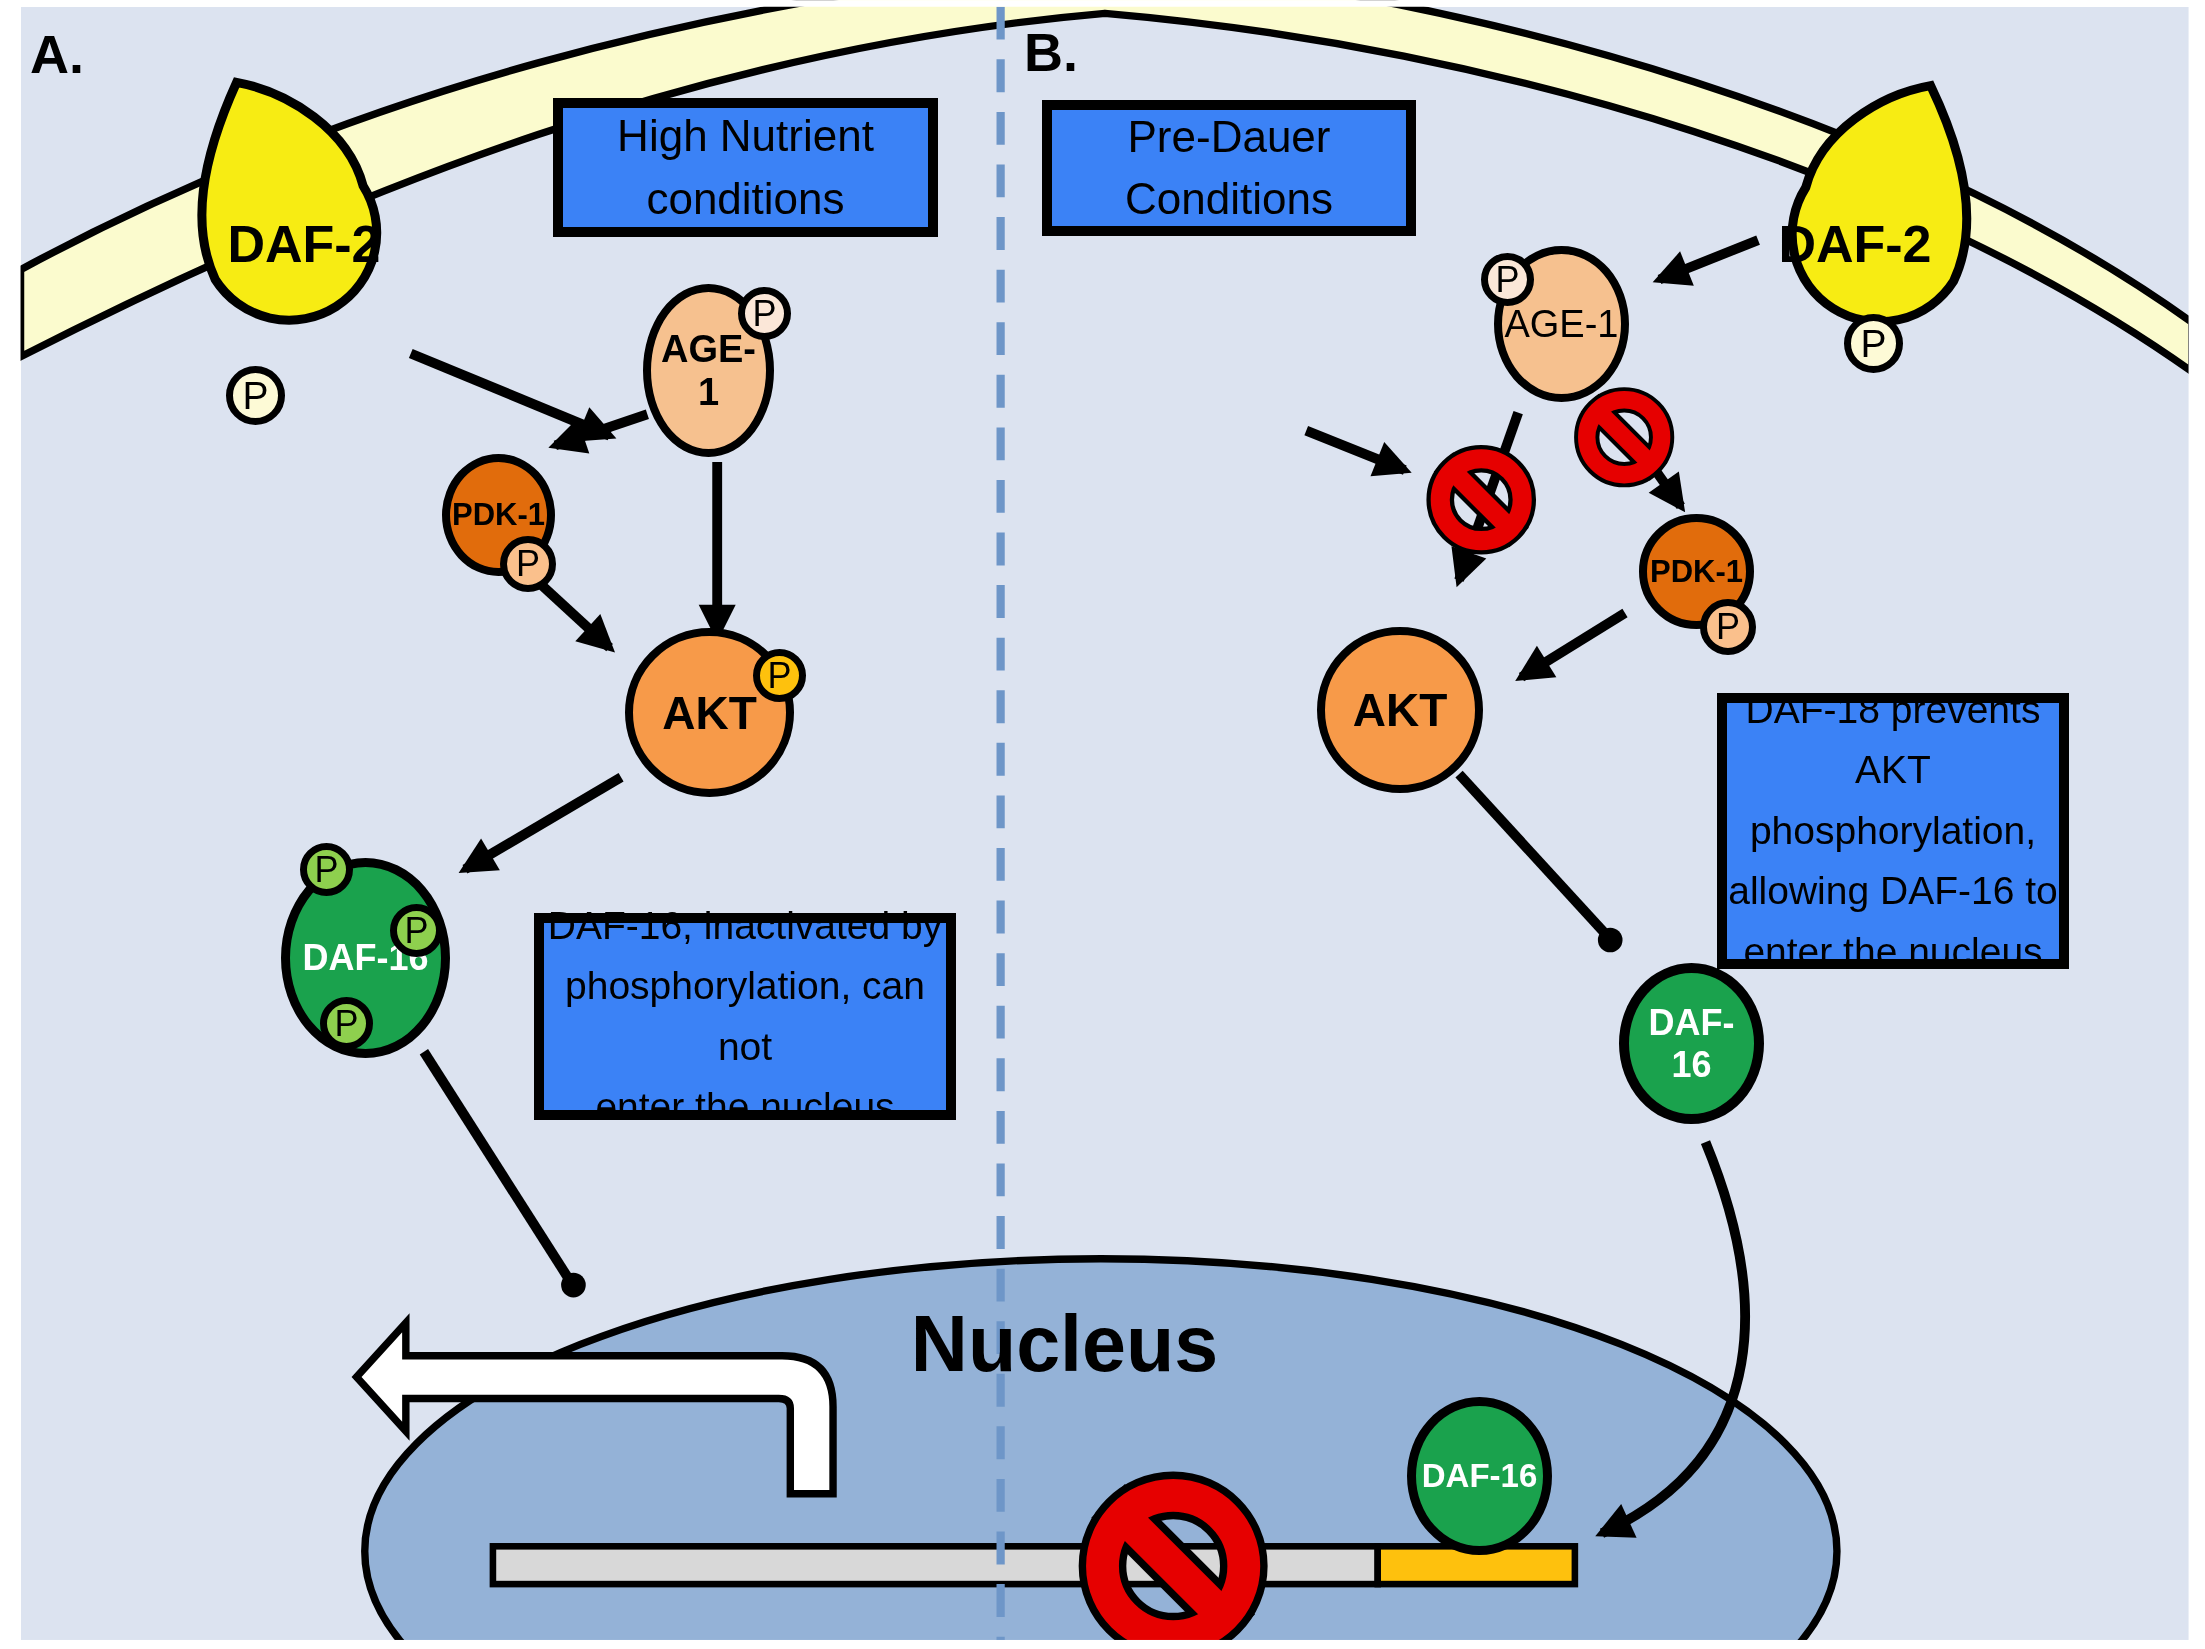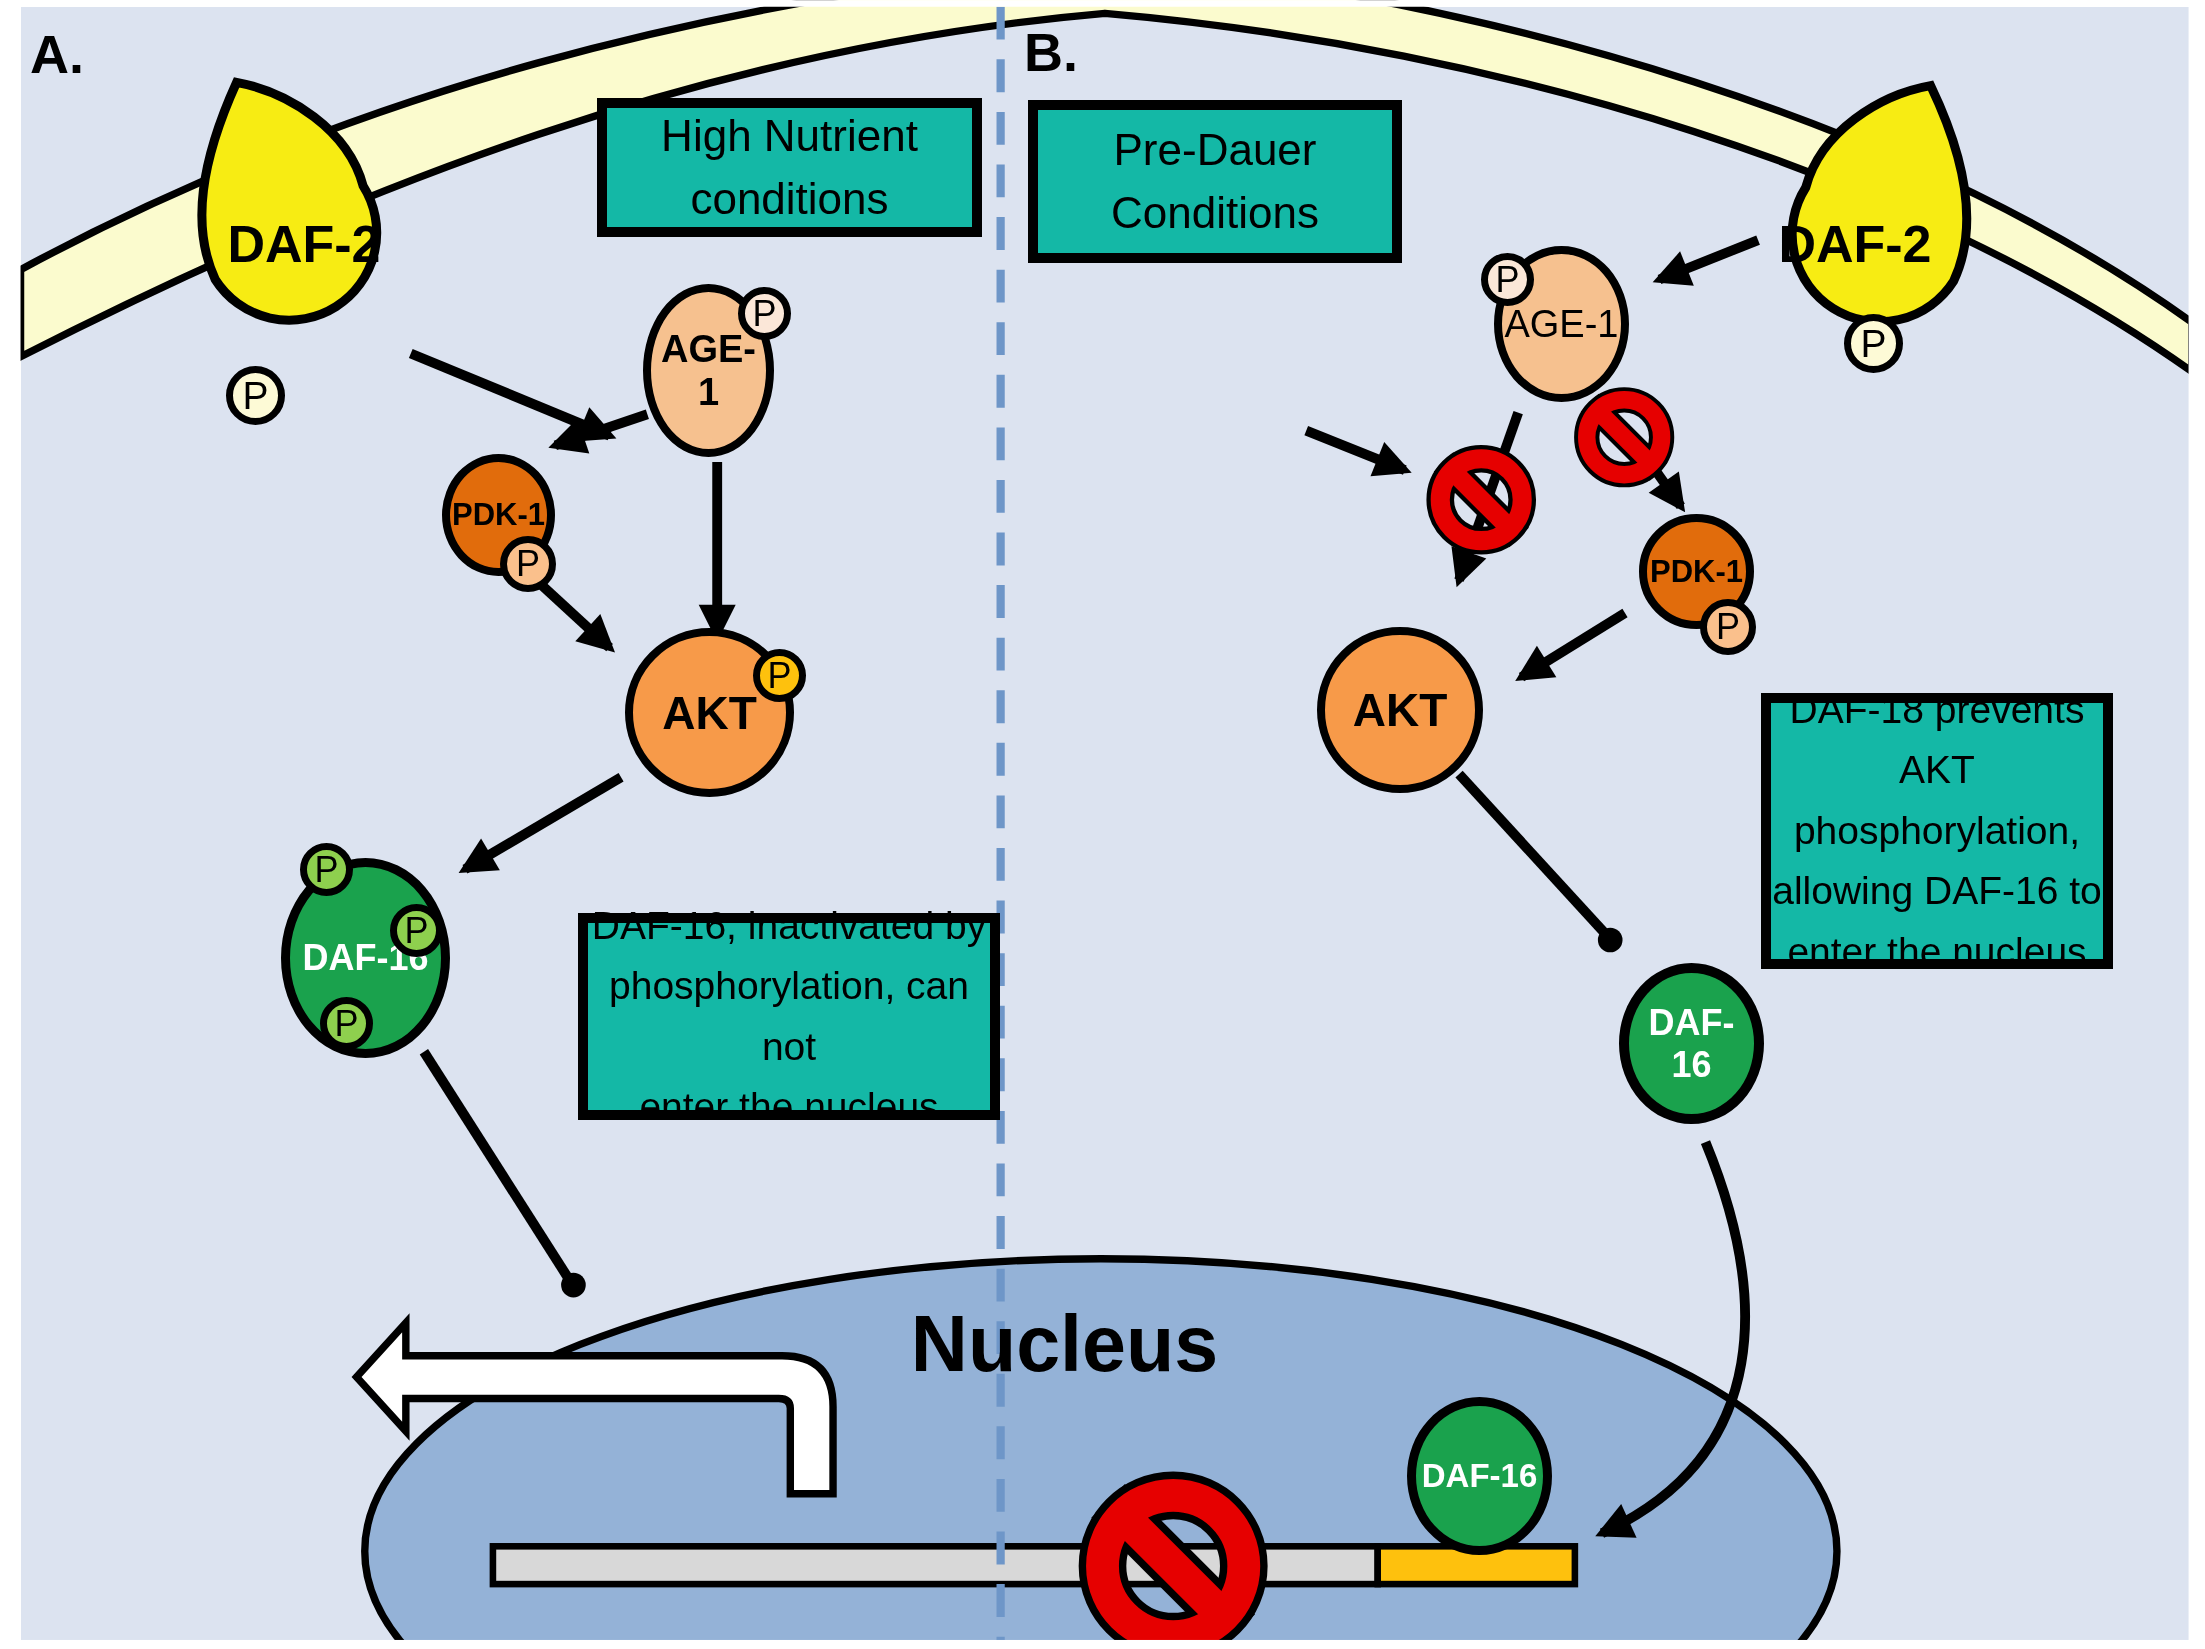--- a/index.html
+++ b/index.html
@@ -6,22 +6,22 @@
   #page{position:relative;width:2205px;height:1650px;background:#fff;overflow:hidden;
         font-family:"Liberation Sans",sans-serif;}
   #bg{position:absolute;left:20.5px;top:6.6px;width:2168px;height:1633px;background:var(--c-bg);}
   svg#art{position:absolute;left:0;top:0;z-index:2;}
   .lbl{position:absolute;z-index:4;display:flex;align-items:center;justify-content:center;
        text-align:center;color:#000;white-space:pre-line;}
   .node{position:absolute;z-index:3;box-sizing:border-box;border:8.2px solid #000;border-radius:50%;
         display:flex;align-items:center;justify-content:center;text-align:center;}
   .p-badge{position:absolute;z-index:5;box-sizing:border-box;border:7.4px solid #000;border-radius:50%;
         display:flex;align-items:center;justify-content:center;font-size:36px;font-weight:400;}
-  .txtbox{position:absolute;z-index:4;box-sizing:border-box;background:#14b8a6;border:10px solid #000;
-        display:flex;align-items:center;justify-content:center;text-align:center;white-space:pre-line;margin-left:44px;}
+  .txtbox{position:absolute;z-index:4;box-sizing:border-box;background:#3b82f6;border:10px solid #000;
+        display:flex;align-items:center;justify-content:center;text-align:center;white-space:pre-line;}
   .panel-label{font-size:54px;font-weight:700;}
   .cond{font-size:44px;line-height:1.42;}
   .caption{font-size:39px;line-height:1.55;}
   .nm-daf2{font-size:52px;font-weight:700;}
   .nm-age1a{font-size:38px;font-weight:700;}
   .nm-age1b{font-size:38px;font-weight:400;}
   .nm-pdk1{font-size:31px;font-weight:700;}
   .nm-akt{font-size:46px;font-weight:700;text-align:right;}
   .nm-daf16{font-size:36px;font-weight:700;color:#fff;}
   .nm-daf16n{font-size:33px;font-weight:700;color:#fff;}
@@ -99,21 +99,21 @@
     <rect x="0" y="1996" width="2684" height="12" fill="#fff"></rect>
     <rect x="0" y="0" width="25" height="2008" fill="#fff"></rect>
     <rect x="2664" y="0" width="20" height="2008" fill="#fff"></rect>
   </svg>
 
   <div class="lbl panel-label" style="left:30px;top:25px;width:99px;height:58px;justify-content:flex-start;">A.</div>
   <div class="lbl panel-label" style="left:1024px;top:23px;width:99px;height:58px;justify-content:flex-start;">B.</div>
 
   <div class="txtbox cond" style="left:553px;top:98px;width:385px;height:139px;">High Nutrient
 conditions</div>
-  <div class="txtbox cond" style="left:984px;top:100px;width:374px;height:163px;">Pre-Dauer
+  <div class="txtbox cond" style="left:1042px;top:100px;width:374px;height:136px;">Pre-Dauer
 Conditions</div>
 
   <div class="txtbox caption" style="left:534px;top:913px;width:422px;height:207px;">DAF-16, inactivated by
 phosphorylation, can not
 enter the nucleus</div>
   <div class="txtbox caption" style="left:1717px;top:693px;width:352px;height:276px;">DAF-18 prevents AKT
 phosphorylation,
 allowing DAF-16 to
 enter the nucleus</div>
 

